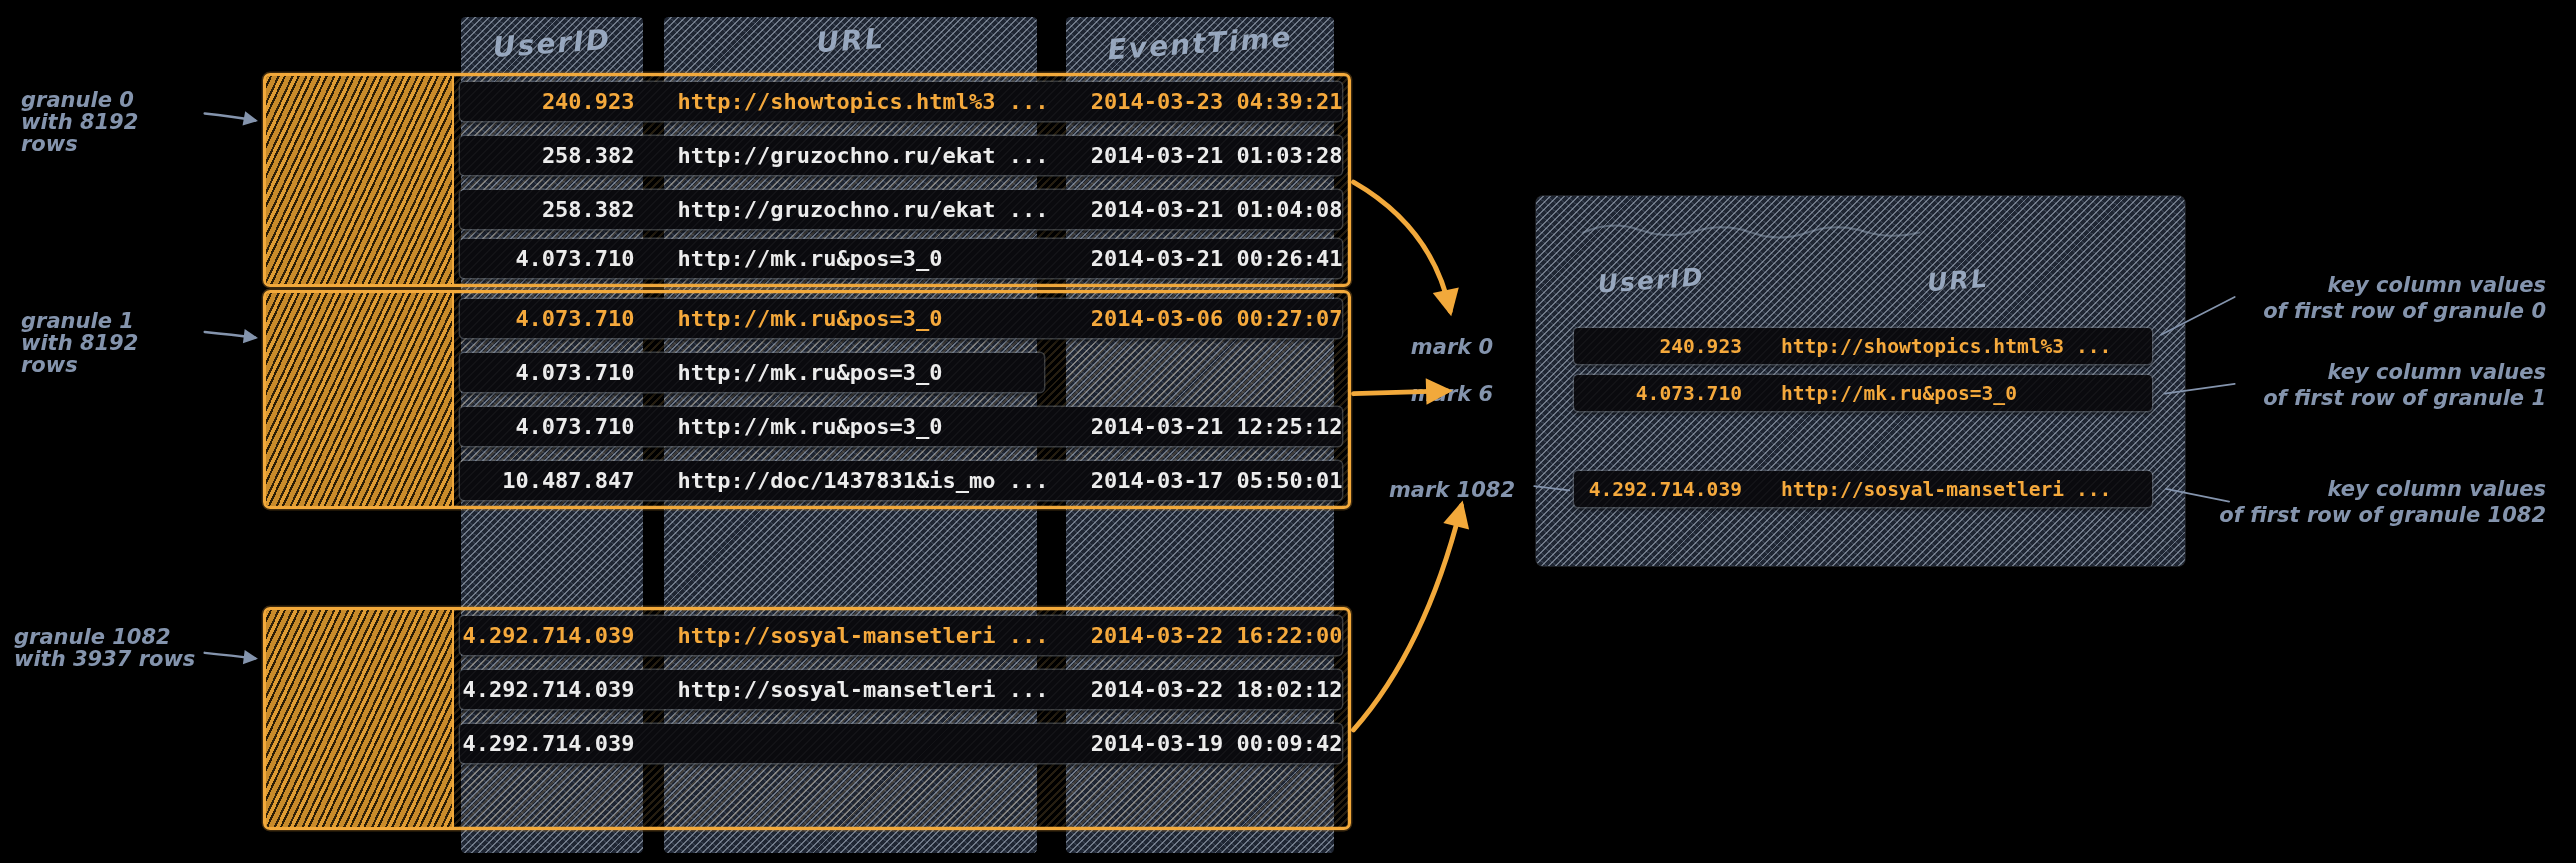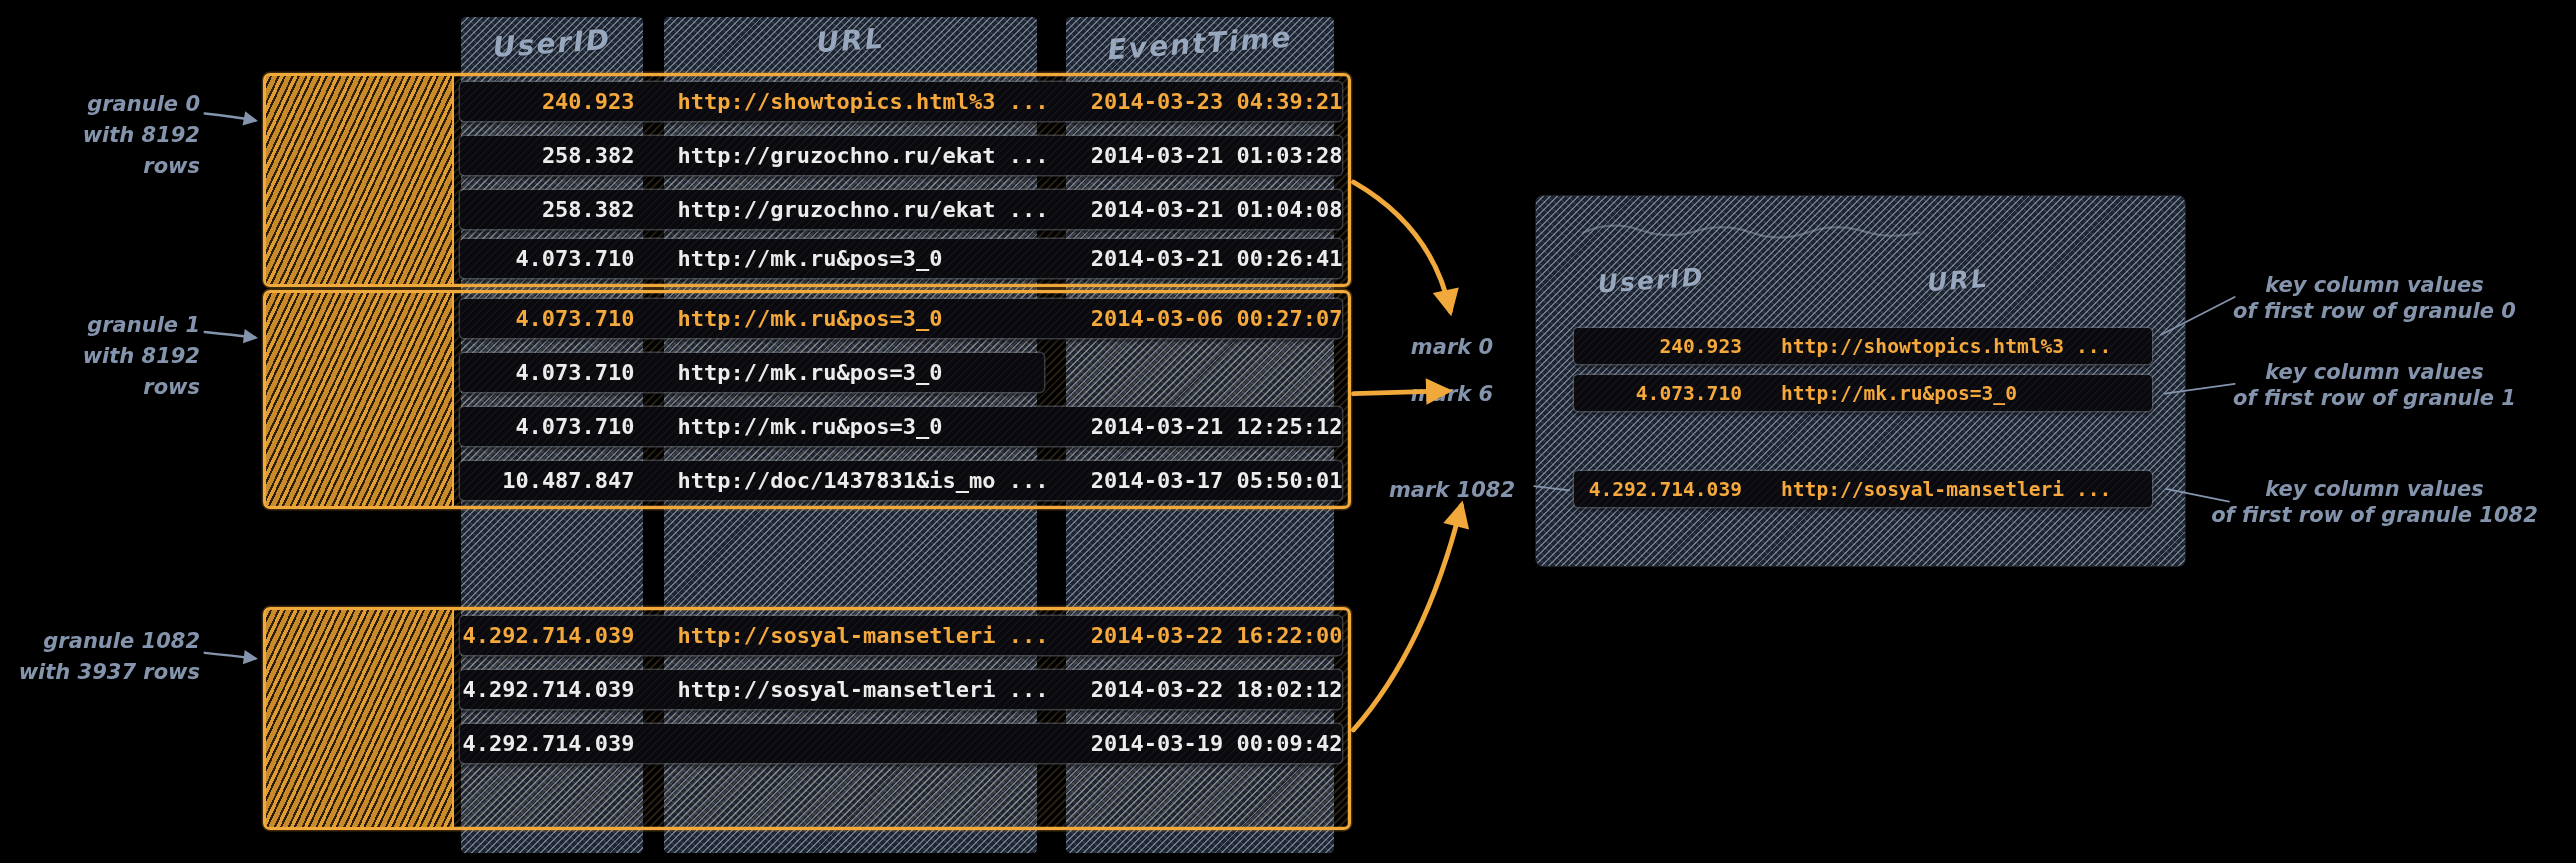--- a/index.html
+++ b/index.html
@@ -22,21 +22,21 @@
   .col-header{position:absolute;text-align:center;
     font:italic 700 28px "DejaVu Sans",sans-serif;color:#9fb0c8;
     letter-spacing:2.1px;transform:rotate(-4deg);opacity:.92;
     text-shadow:0 0 2.1px rgba(0,0,0,.9);}
   .h-userid{left:461px;width:182px;top:27px;}
   .h-url{left:664px;width:373px;top:24px;}
   .h-eventtime{left:1066px;width:268px;top:27px;}
 
   
   .hand{font:italic 600 21px "DejaVu Sans",sans-serif;color:#8494ad;}
-  .granule-label{position:absolute;text-align:right;white-space:pre-line;line-height:31px;}
+  .granule-label{position:absolute;white-space:pre-line;line-height:22px;}
   .gl0{left:21px;width:179px;top:89px;}
   .gl1{left:21px;width:179px;top:310px;}
   .gl2{left:14px;width:186px;top:626px;}
 
   
   .granule{position:absolute;left:263px;width:1088px;box-sizing:border-box;
     border:3.5px solid #f2a93b;border-radius:7px;display:flex;
     box-shadow:0 0 0 1.4px rgba(242,169,59,.25), inset 0 0 0 0.7px rgba(242,169,59,.35);}
   .g0{top:73px;height:214px;}
   .g1{top:290px;height:219px;}
@@ -76,21 +76,21 @@
   .ph-url{left:324px;width:196px;top:70px;}
   .irow{position:absolute;left:38px;width:578px;height:36px;display:flex;align-items:center;
     font:700 19.6px "DejaVu Sans Mono",monospace;color:#f5a93c;}
   .ir0{top:132px;} .ir1{top:179px;} .ir2{top:275px;}
   .c-iuser{width:168px;text-align:right;}
   .c-iurl{margin-left:39px;flex:1;}
 
   .mark-label{position:absolute;left:1373px;width:158px;text-align:center;line-height:28px;}
   .ml0{top:333px;} .ml1{top:380px;} .ml2{top:476px;}
 
-  .annotation{position:absolute;left:2203px;width:343px;text-align:center;
+  .annotation{position:absolute;left:2203px;width:343px;text-align:right;
     white-space:pre-line;line-height:26px;}
   .an0{top:272px;} .an1{top:359px;} .an2{top:476px;}
 
   .overlay{position:absolute;left:0;top:0;pointer-events:none;}
 </style>
 </head>
 <body>
 
 <div class="canvas">
 

